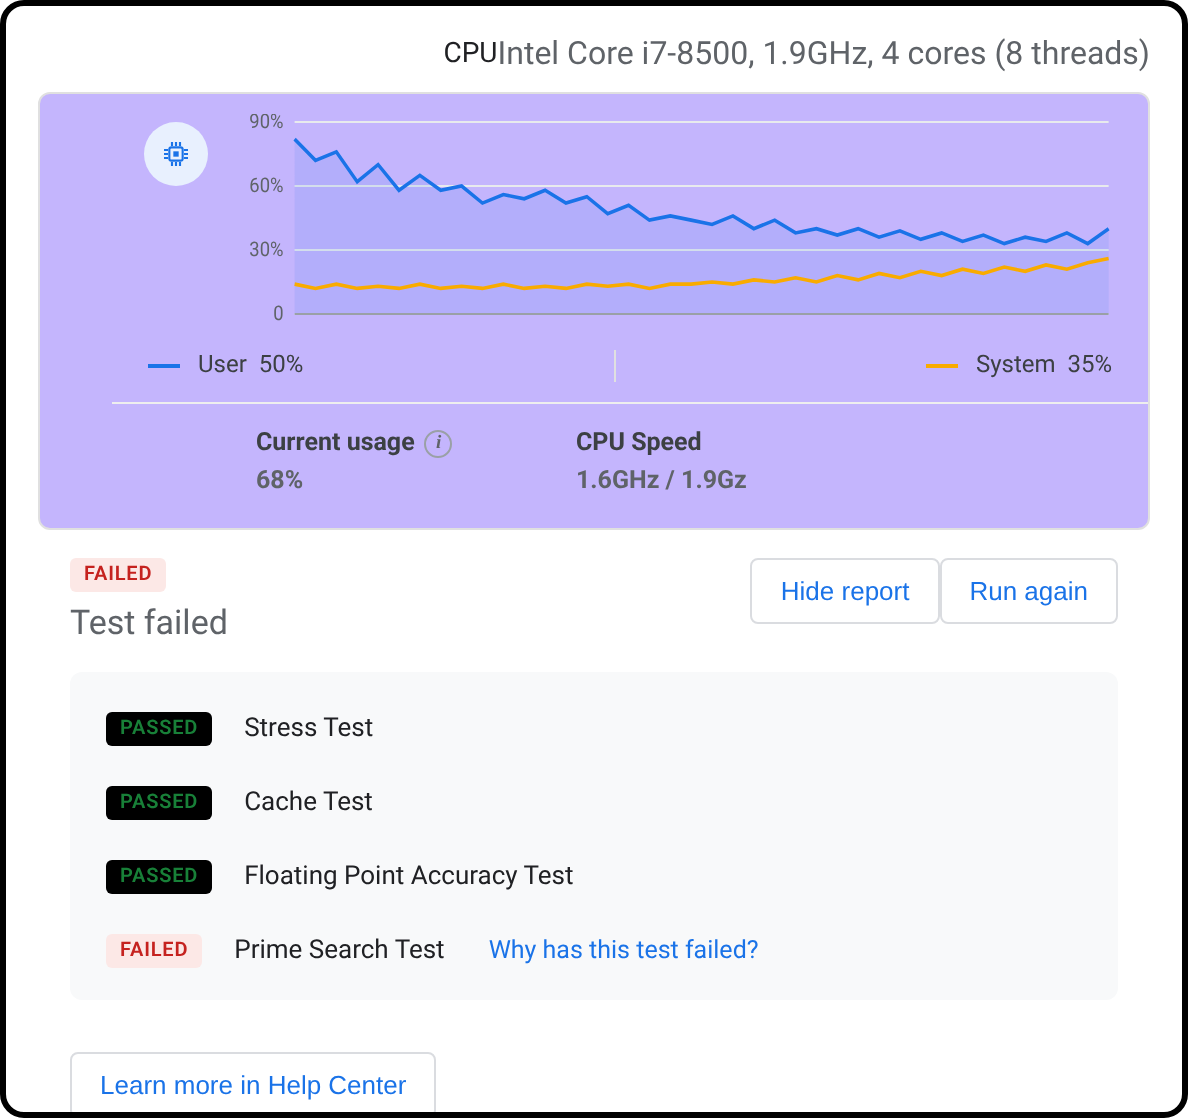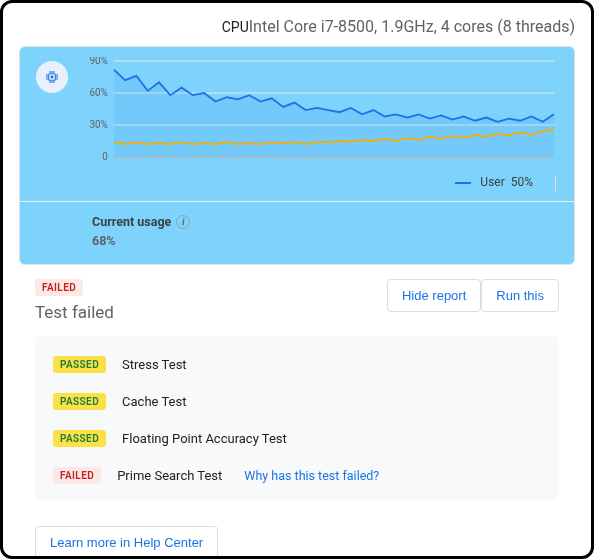--- a/index.html
+++ b/index.html
@@ -20,21 +20,22 @@
     display: flex;
     justify-content: flex-end;
     align-items: center;
     margin-bottom: 10px;
   }
   .title { font-size: 14px; color: #202124; }
   .subtitle { font-size: 16px; color: #5f6368; }
   .card {
     border: 1px solid #e0e0e0;
     border-radius: 6px;
-    background: #7dd3fc;
+    background: #c4b5fd;
+    padding-left: 36px;
   }
   .chart-row {
     display: flex;
     align-items: flex-start;
     padding: 10px 16px 0 16px;
     gap: 12px;
   }
   .cpu-badge {
     width: 32px; height: 32px;
     border-radius: 50%;
@@ -43,21 +44,21 @@
     flex-shrink: 0;
     margin-top: 4px;
   }
   .cpu-badge svg { width: 16px; height: 16px; }
   .chart-wrap { flex: 1; }
   .chart-svg { display: block; width: 100%; height: 110px; }
   .y-tick { font-size: 10px; fill: #5f6368; text-anchor: end; }
   .legend {
     display: flex;
     gap: 22px;
-    justify-content: flex-end;
+    justify-content: space-between;
     padding: 8px 18px 10px 18px;
     font-size: 12px;
     color: #3c4043;
     border-bottom: 1px solid #eee;
   }
   .legend .swatch {
     display: inline-block;
     width: 16px; height: 0;
     border-top-width: 2px;
     border-top-style: solid;
@@ -100,21 +101,21 @@
     display: inline-block;
     font-size: 10px;
     font-weight: 600;
     letter-spacing: .4px;
     padding: 3px 7px;
     border-radius: 3px;
     width: fit-content;
     text-transform: uppercase;
   }
   .badge-fail { background: #fce8e6; color: #c5221f; }
-  .badge-pass { background: #fde047; color: #188038; }
+  .badge-pass { background: #000000; color: #188038; }
   .test-status-text { font-size: 17px; color: #5f6368; }
   .btns { display: flex; }
   .btn {
     border: 1px solid #dadce0;
     background: #fff;
     color: #1a73e8;
     font-size: 13px;
     font-weight: 500;
     padding: 8px 14px;
     border-radius: 4px;
@@ -183,42 +184,50 @@
           </svg>
       </div>
     </div>
 
     <div class="legend">
       <div>
         <span class="swatch" style="border-top-color:#1a73e8"></span>
         <span>User</span>&nbsp;&nbsp;<span>50%</span>
       </div>
       <div class="sep"></div>
+      <div>
+        <span class="swatch" style="border-top-color:#f9ab00"></span>
+        <span>System</span>&nbsp;&nbsp;<span>35%</span>
+      </div>
     </div>
 
     <div class="metrics">
       <div class="metric">
         <div class="metric-label">
           <span>Current usage</span>
           <span class="info-icon">i</span>
         </div>
         <div class="metric-value">68%</div>
       </div>
+      <div class="metric">
+        <div class="metric-label">CPU Speed</div>
+        <div class="metric-value">1.6GHz / 1.9Gz</div>
+      </div>
     </div>
   </div>
 
   <div class="test-section">
     <div class="test-head">
       <div class="test-head-left">
         <span class="badge badge-fail">FAILED</span>
         <span class="test-status-text">Test failed</span>
       </div>
       <div class="btns">
         <button class="btn">Hide report</button>
-        <button class="btn">Run this</button>
+        <button class="btn">Run again</button>
       </div>
     </div>
 
     <div class="results" id="results">
         <div class="result-row">
           <span class="badge badge-pass">PASSED</span>
           <span class="result-name">Stress Test</span>
         </div>
         <div class="result-row">
           <span class="badge badge-pass">PASSED</span>

